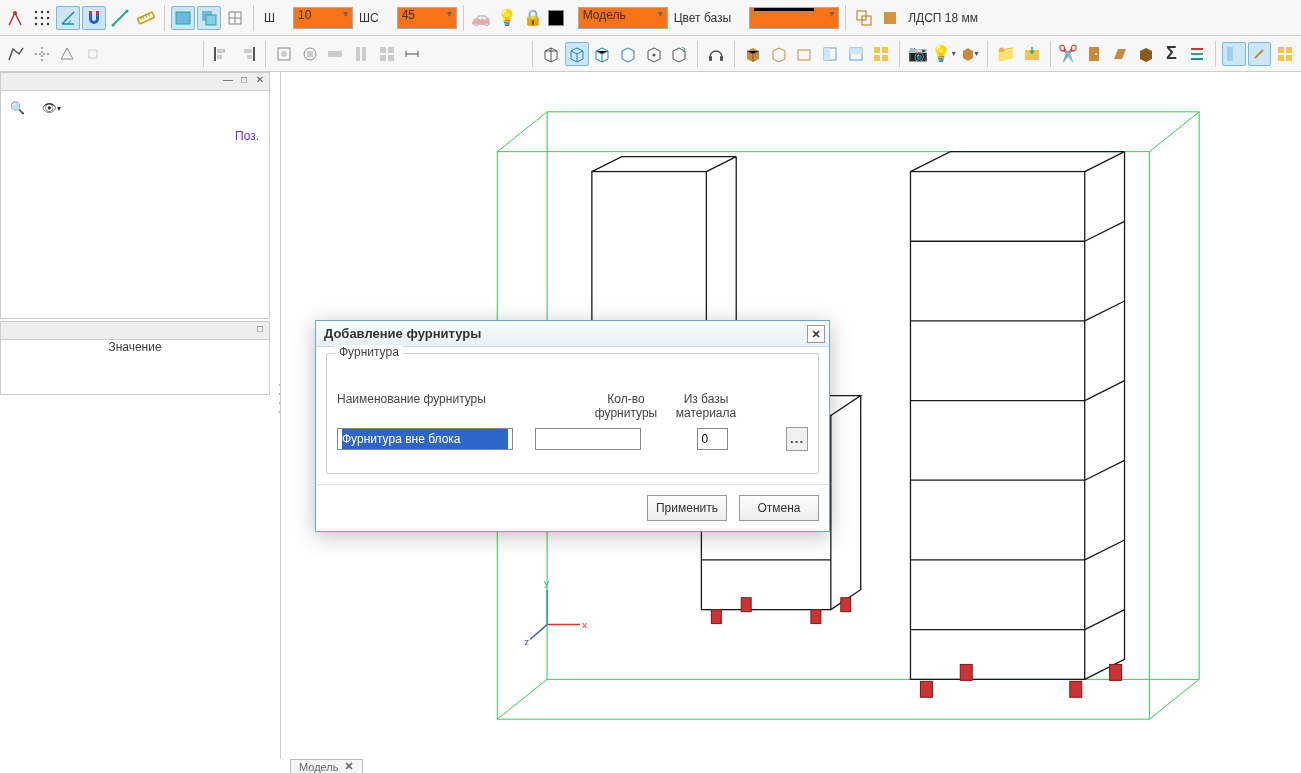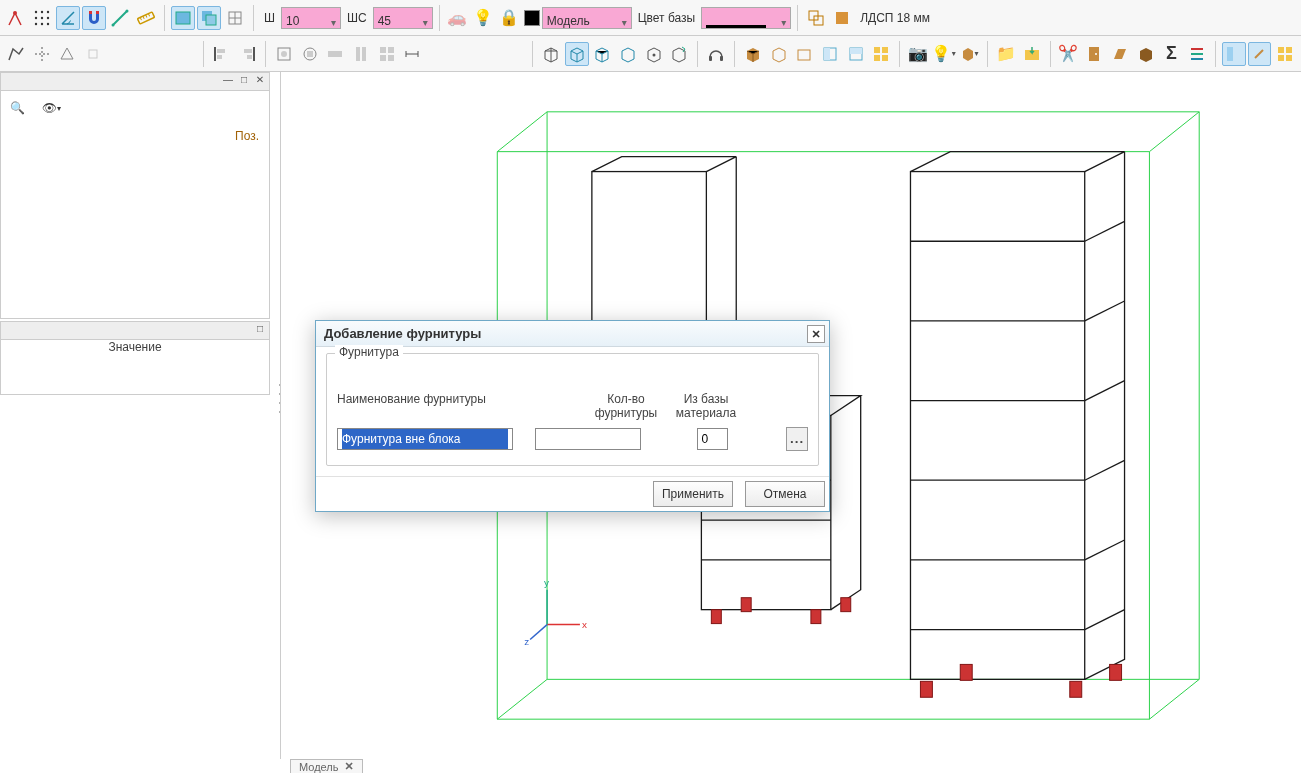--- a/index.html
+++ b/index.html
@@ -5,57 +5,57 @@
 * { box-sizing: border-box; margin: 0; padding: 0; }
 body { font-family: "Segoe UI", Tahoma, sans-serif; font-size: 12px; background: #fff; color: #333; width: 1301px; height: 773px; overflow: hidden; position: relative; }
 
 
 .toolbar { display: flex; align-items: center; height: 36px; border-bottom: 1px solid #ccc; padding: 0 4px; background: #f7f7f7; gap: 2px; }
 .toolbar .sep { width: 1px; height: 26px; background: #ccc; margin: 0 4px; }
 .tbtn { width: 24px; height: 24px; display: inline-flex; align-items: center; justify-content: center; border: 1px solid transparent; border-radius: 2px; cursor: pointer; font-size: 16px; color: #555; }
 .tbtn svg { width: 18px; height: 18px; }
 .tbtn.active { background: #cde6f7; border-color: #7bb6e0; }
 .label { font-size: 12px; color: #333; margin: 0 4px; }
-.select-box { height: 22px; border: 1px solid #aaa; background: #f9a8d4; padding: 0 18px 0 4px; display: inline-flex; align-items: flex-end; position: relative; min-width: 60px; font-size: 12px; }
+.select-box { height: 22px; border: 1px solid #aaa; background: #f97316; padding: 0 18px 0 4px; display: inline-flex; align-items: flex-start; position: relative; min-width: 60px; font-size: 12px; margin-left: 12px; }
 .select-box::after { content: "▾"; position: absolute; right: 4px; color: #666; font-size: 10px; }
 .swatch { width: 16px; height: 16px; background: #000; border: 1px solid #888; display: inline-block; }
 .line-swatch { width: 60px; height: 3px; background: #000; }
 
 
 .left-col { position: absolute; left: 0; top: 72px; width: 270px; }
 .left-panel { border: 1px solid #ccc; background: #fff; margin-bottom: 2px; }
 .panel-titlebar { height: 18px; background: #eee; display: flex; justify-content: flex-end; padding: 0 2px; gap: 2px; border-bottom: 1px solid #ccc; }
 .panel-titlebar span { width: 14px; height: 14px; font-size: 10px; line-height: 14px; text-align: center; color: #555; cursor: pointer; }
 .panel-body { padding: 6px; }
-.panel-header-row { display: flex; justify-content: flex-end; padding: 4px 10px; color: #a16207; font-size: 12px; border-bottom: 1px solid transparent; }
+.panel-header-row { display: flex; justify-content: flex-end; padding: 4px 10px; color: #6d28d9; font-size: 12px; border-bottom: 1px solid transparent; }
 .mini-btn { width: 22px; height: 22px; display: inline-flex; align-items: center; justify-content: center; margin-right: 8px; }
 
 
 .viewport { position: absolute; left: 280px; top: 72px; right: 0; bottom: 14px; background: #fff; border-left: 1px solid #ccc; }
 .viewport svg { width: 100%; height: 100%; }
 
 
 .dialog { position: absolute; left: 315px; top: 320px; width: 515px; background: #fff; border: 1px solid #6fa8c7; box-shadow: 0 4px 20px rgba(0,0,0,0.25); }
 .dialog-title { height: 26px; background: linear-gradient(#f8fbfd,#e7f1f8); border-bottom: 1px solid #cfd9e0; display: flex; align-items: center; padding: 0 8px; font-weight: bold; color: #333; font-size: 13px; position: relative; }
 .dialog-close { position: absolute; right: 4px; top: 4px; width: 18px; height: 18px; border: 1px solid #999; background: #fff; display: flex; align-items: center; justify-content: center; cursor: pointer; font-size: 11px; color: #333; }
 .dialog-body { padding: 6px 10px 10px; }
-.fieldset { border: 1px solid #ccc; border-radius: 2px; padding: 10px 10px 14px; position: relative; }
+.fieldset { border: 1px solid #ccc; border-radius: 2px; padding: 10px 10px 22px; position: relative; }
 .legend { position: absolute; top: -9px; left: 8px; background: #fff; padding: 0 4px; color: #444; font-size: 12px; }
 .field-labels { display: flex; gap: 10px; margin-bottom: 6px; }
 .field-labels .fl { font-size: 12px; color: #444; line-height: 1.2; text-align: center; margin-top: 28px; }
 .field-row { display: flex; gap: 22px; align-items: center; }
 .inp { height: 22px; border: 1px solid #888; padding: 0 4px; font-size: 12px; }
 .inp1 { width: 244px; }
 .inp1 input { border: none; outline: none; width: 100%; height: 100%; background: #2d66c7; color: #fff; font-size: 12px; }
 .inp1 input::selection { background: #2d66c7; color: #fff; }
 .inp2 { width: 145px; }
 .inp3 { width: 40px; }
 .inp3 input { border: none; outline: none; width: 100%; height: 100%; font-size: 12px; }
 .browse-btn { width: 30px; height: 24px; border: 1px solid #999; background: #f0f0f0; cursor: pointer; display: inline-flex; align-items: center; justify-content: center; font-weight: bold; letter-spacing: 1px; color: #444; }
-.dialog-buttons { display: flex; justify-content: flex-end; gap: 12px; padding: 4px; border-top: 1px solid #e1e1e1; }
+.dialog-buttons { display: flex; justify-content: flex-end; gap: 12px; padding: 10px; border-top: 1px solid #e1e1e1; }
 .dbtn { min-width: 80px; height: 26px; border: 1px solid #999; background: linear-gradient(#fdfdfd,#ececec); cursor: pointer; font-size: 12px; color: #333; }
 
 
 .bottom-tabs { position: absolute; left: 280px; bottom: 0; height: 14px; display: flex; align-items: center; padding-left: 10px; }
 .bottom-tabs .tab { border: 1px solid #bbb; border-bottom: none; padding: 0 8px; font-size: 11px; color: #666; background: #f6f6f6; margin-right: 2px; display: flex; align-items: center; height: 14px; }
 .bottom-tabs .tab .x { margin-left: 6px; font-weight: bold; cursor: pointer; }
 
 
 .splitter { position: absolute; left: 278px; top: 380px; width: 4px; height: 36px; display: flex; flex-direction: column; justify-content: space-around; align-items: center; }
 .splitter span { width: 2px; height: 2px; background: #999; border-radius: 50%; }

